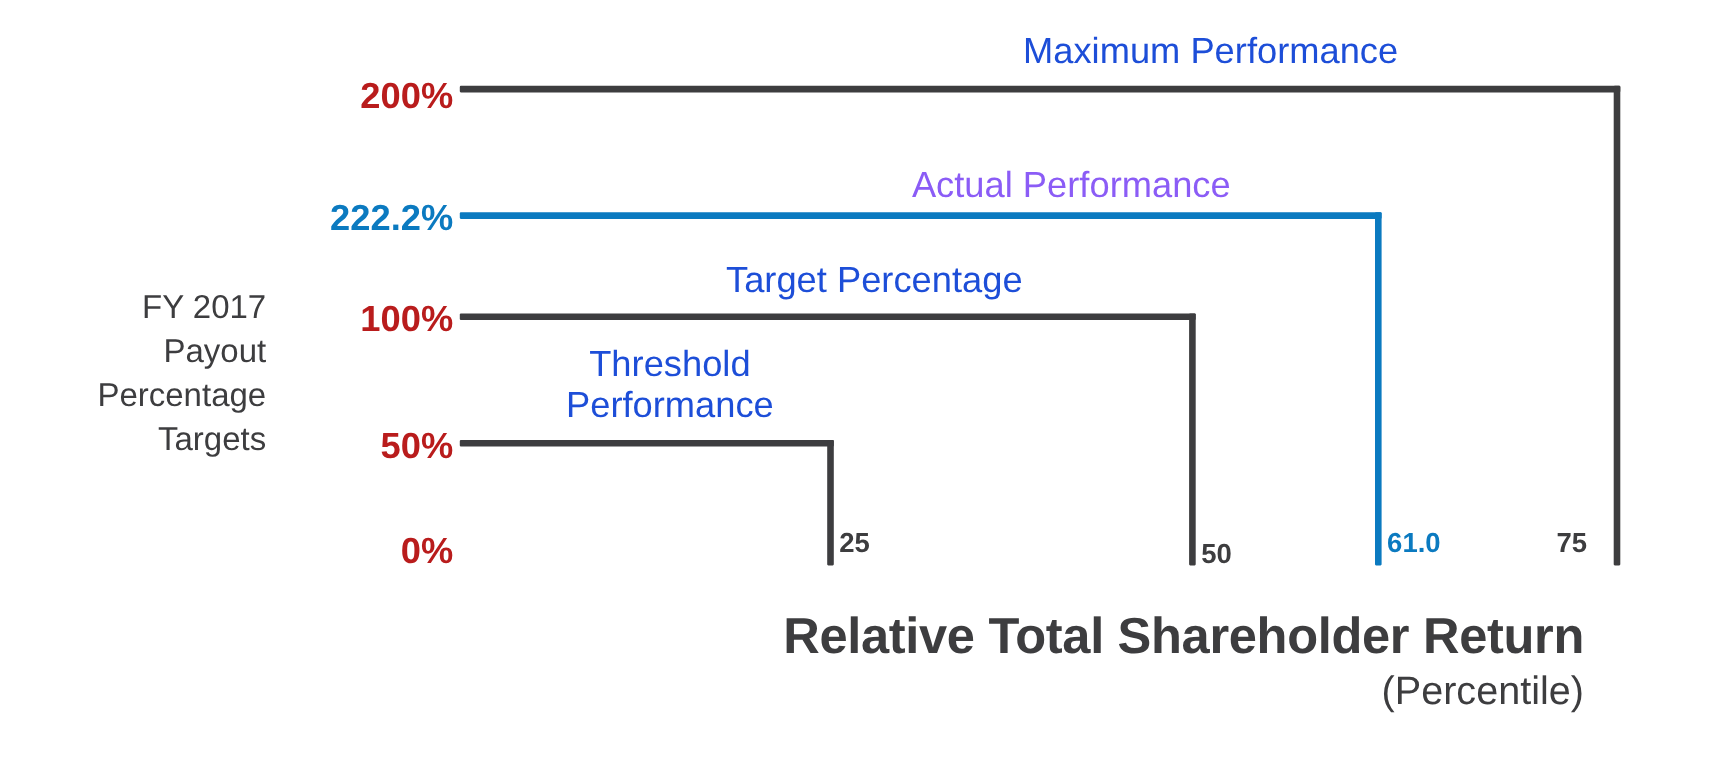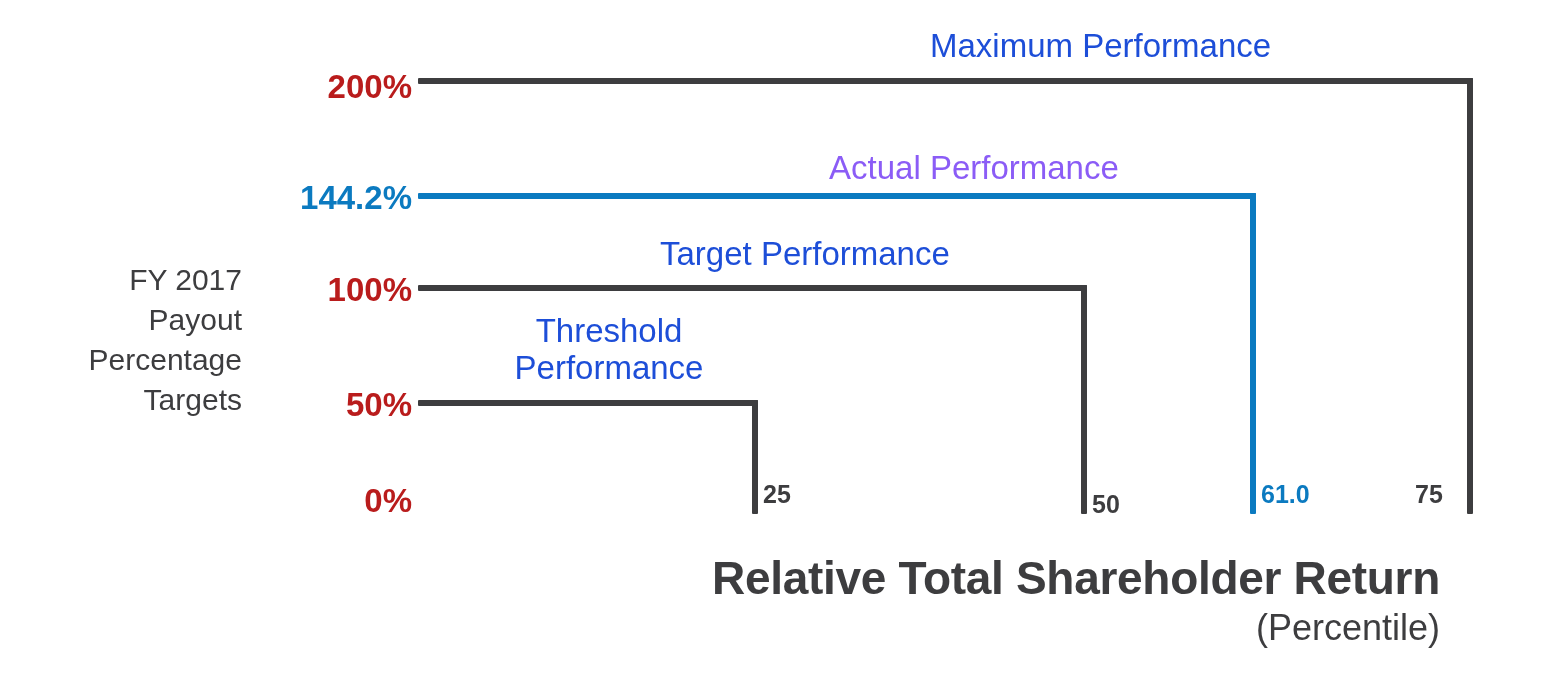--- a/index.html
+++ b/index.html
@@ -112,39 +112,39 @@
 
 <div id="stage">
 
   <div id="y-axis-title">FY 2017
 Payout
 Percentage
 Targets</div>
 
   <div class="ylabel" style="left:190px; top:70px; width:222px;">200%</div>
 
-  <div class="ylabel accent" style="left:190px; top:181px; width:222px;">144.2%</div>
+  <div class="ylabel accent" style="left:190px; top:181px; width:222px;">222.2%</div>
 
   <div class="ylabel" style="left:190px; top:273px; width:222px;">100%</div>
 
   <div class="ylabel" style="left:190px; top:388px; width:222px;">50%</div>
 
   <div class="ylabel" style="left:190px; top:484px; width:222px;">0%</div>
 
   <div class="hline" style="left:418px; top:78px; width:1055px;"></div>
   <div class="vline" style="left:1467px; top:78px; height:436px;"></div>
   <div class="annot" style="left:930px; top:28px; width:620px; text-align:left;">Maximum Performance</div>
 
   <div class="hline accent" style="left:418px; top:193px; width:838px;"></div>
   <div class="vline accent" style="left:1250px; top:193px; height:321px;"></div>
   <div class="annot accent" style="left:800px; top:150px; width:540px; text-align:left;">Actual Performance</div>
 
   <div class="hline" style="left:418px; top:285px; width:669px;"></div>
   <div class="vline" style="left:1081px; top:285px; height:229px;"></div>
-  <div class="annot" style="left:660px; top:236px; width:480px; text-align:left;">Target Performance</div>
+  <div class="annot" style="left:660px; top:236px; width:480px; text-align:left;">Target Percentage</div>
 
   <div class="hline" style="left:418px; top:400px; width:340px;"></div>
   <div class="vline" style="left:752px; top:400px; height:114px;"></div>
   <div class="annot" style="left:439px; top:313px; width:340px;">Threshold
 Performance</div>
 
   <div class="xlabel" style="left:763px; top:482px;">25</div>
 
   <div class="xlabel" style="left:1092px; top:492px;">50</div>
 

